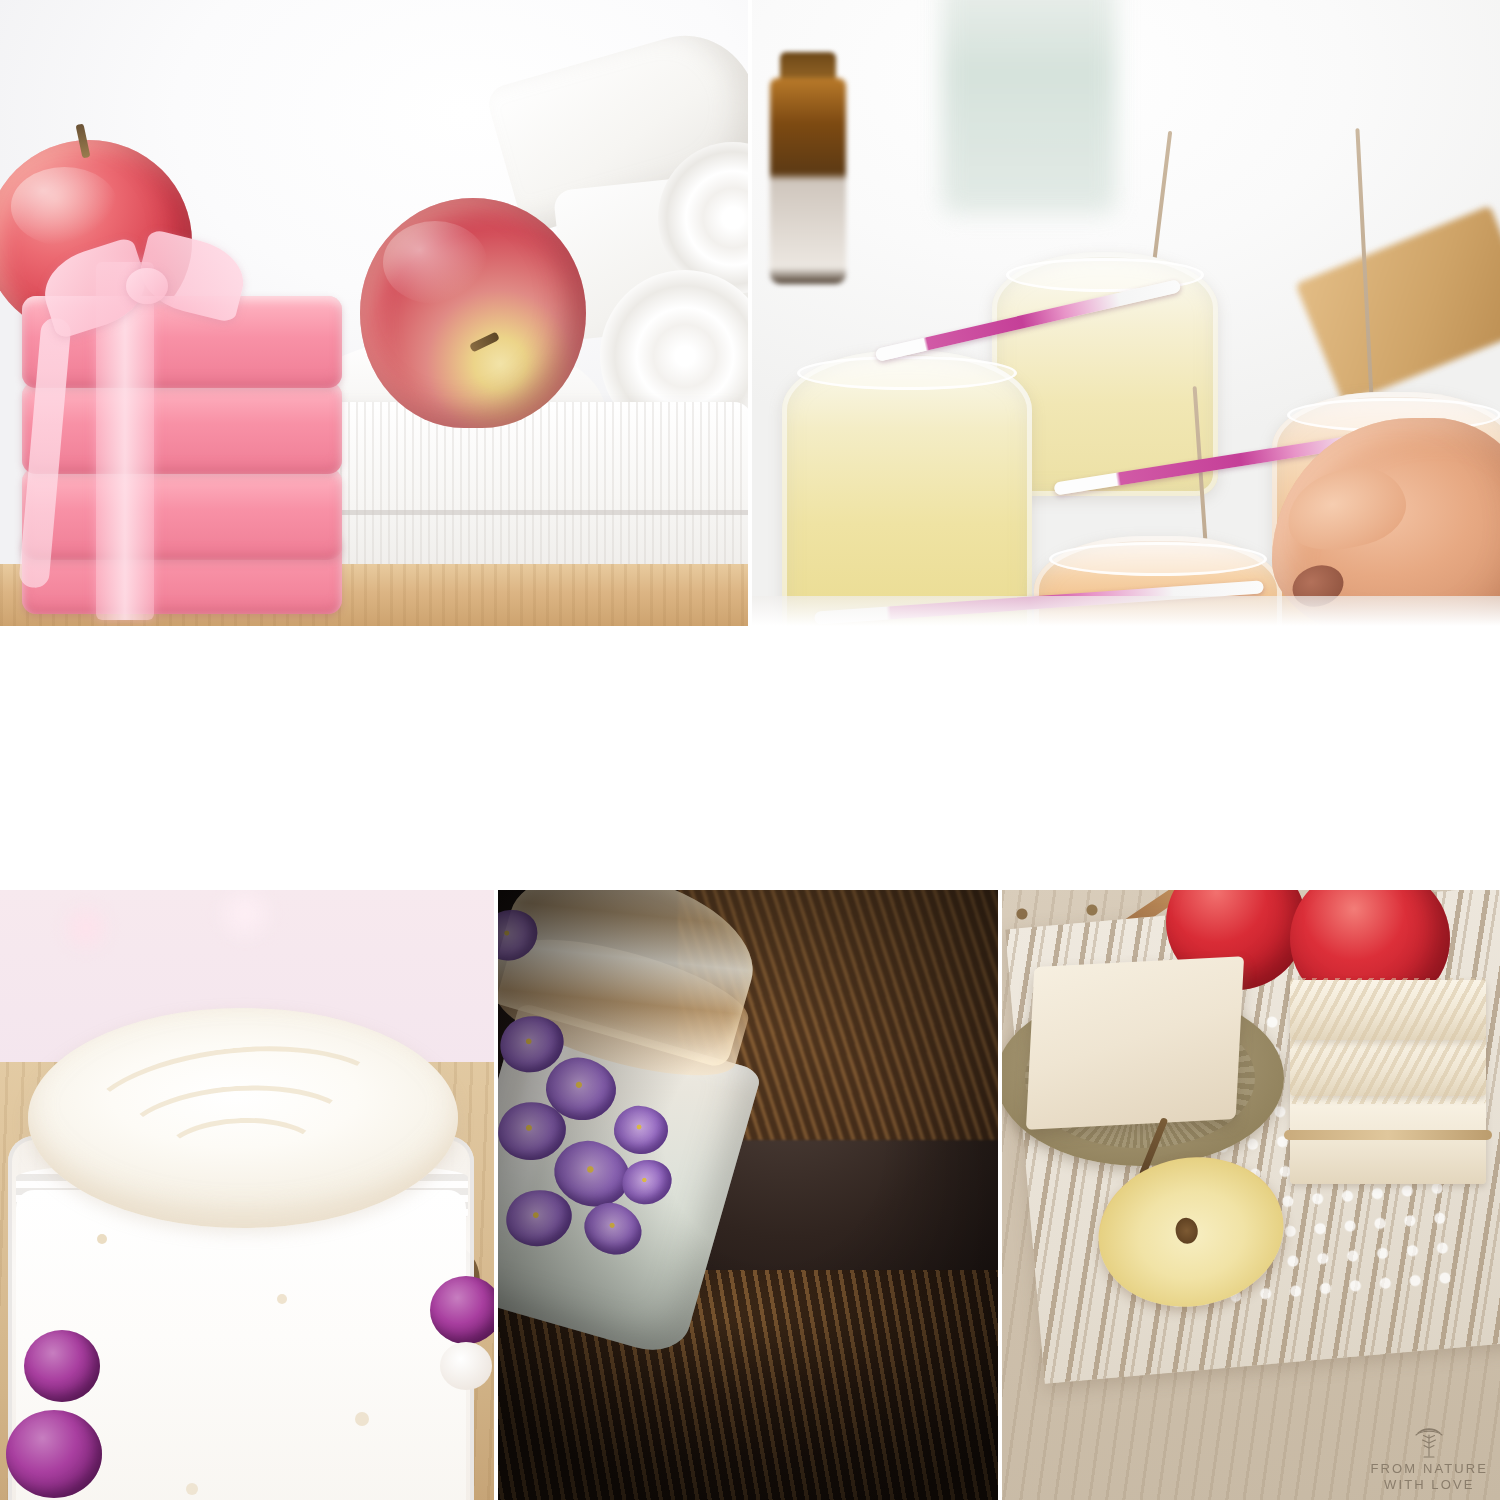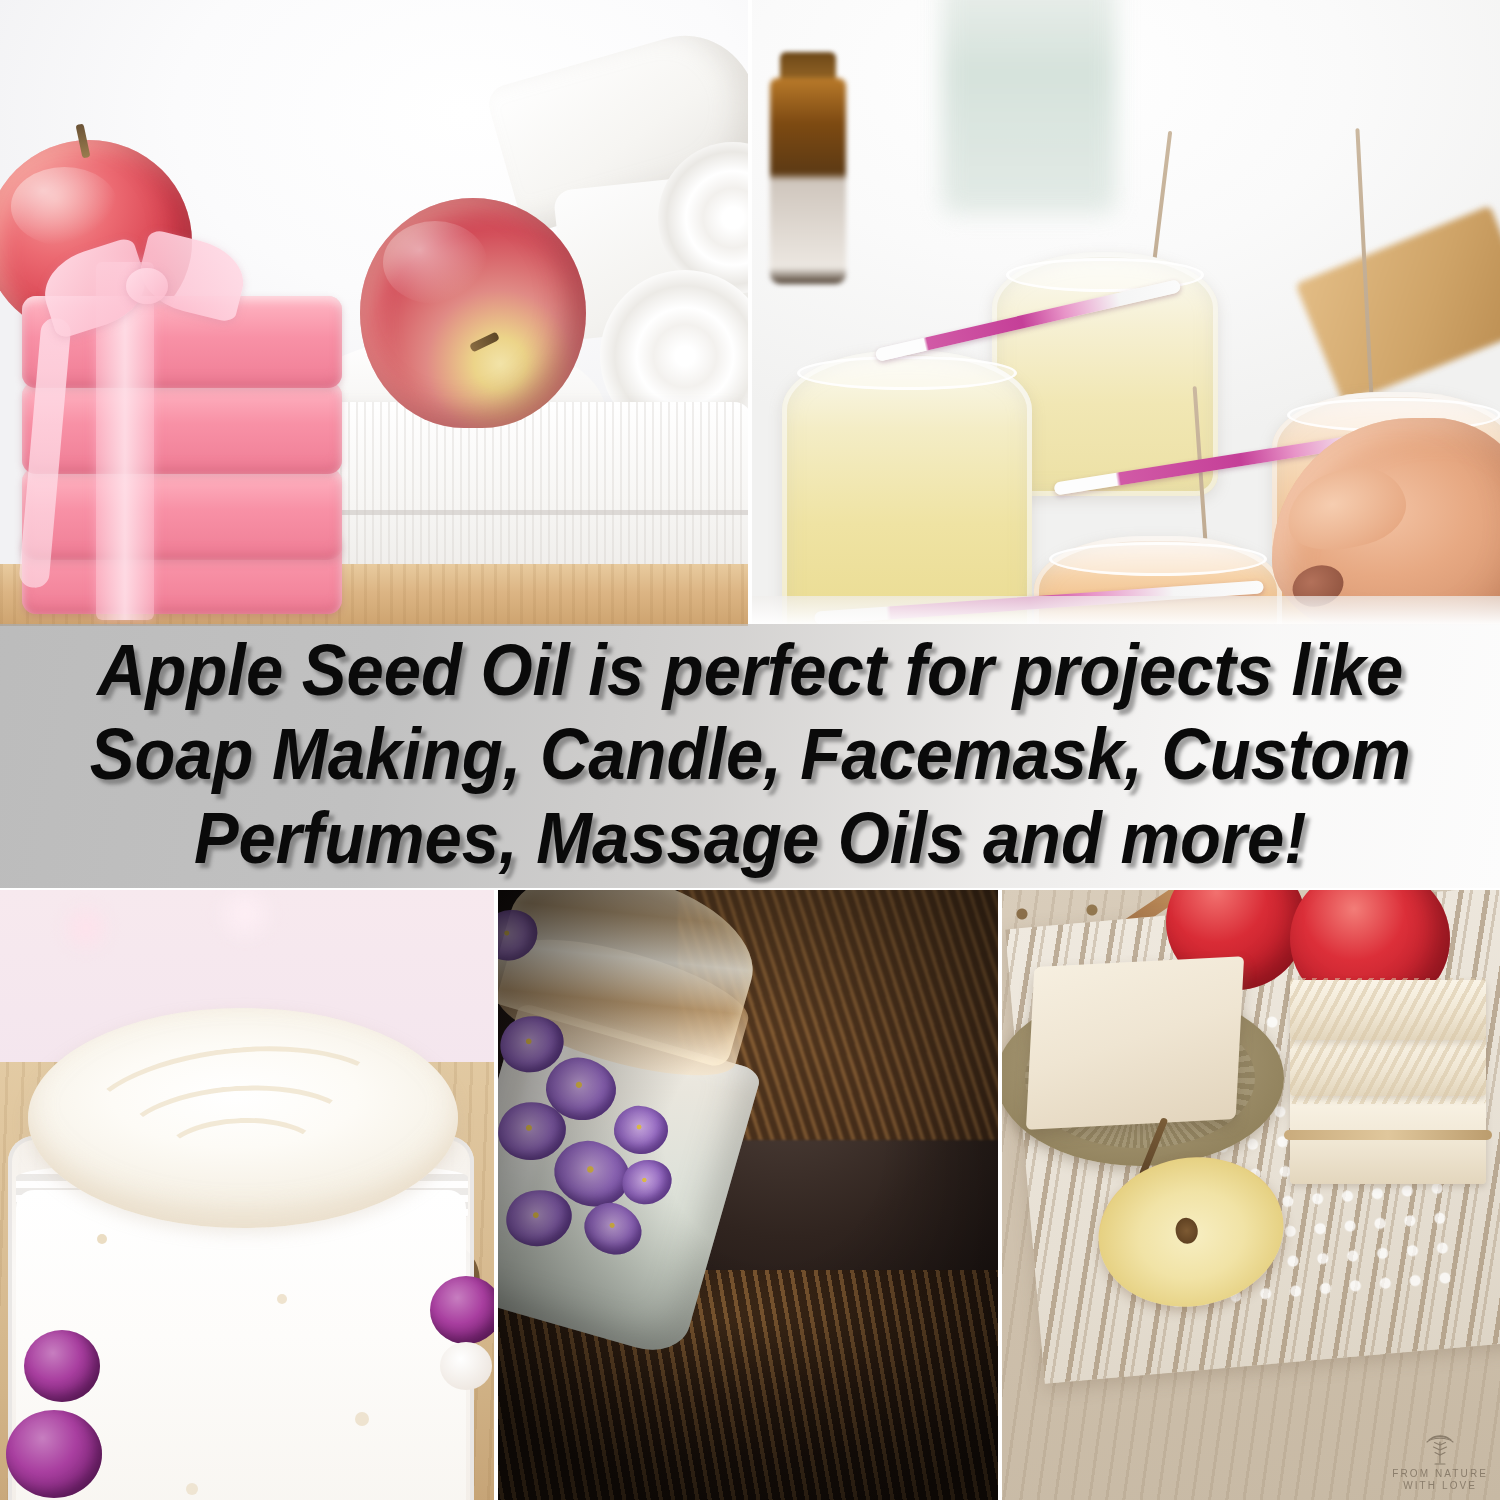--- a/index.html
+++ b/index.html
@@ -606,21 +606,21 @@
   
   
   .watermark {
     position: absolute;
     right: 12px; bottom: 8px;
     text-align: center;
     color: #7d705f;
     opacity: .82;
     line-height: 1.18;
     letter-spacing: 2.1px;
-    font-size: 10px;
+    font-size: 13px;
     font-weight: 400;
     user-select: none;
   }
   .watermark .wm-tree { display: block; margin: 0 auto 3px; }
   .watermark .wm-l1, .watermark .wm-l2 { display: block; white-space: nowrap; }
 
   
   
   
   .caption-banner {
@@ -786,19 +786,14 @@
           <path d="M16 19 L9.5 16 M16 19 L22.5 16"></path>
           <path d="M16 24 L11 21.5 M16 24 L21 21.5"></path>
           <path d="M11 33 H21"></path>
         </g>
       </svg>
       <span class="wm-l1">FROM NATURE</span>
       <span class="wm-l2">WITH LOVE</span>
     </div>
   </div>
 
-  <div class="caption-banner">
-    <div class="caption-line">Apple Seed Oil is perfect for projects like</div>
-    <div class="caption-line">Soap Making, Candle, Facemask, Custom</div>
-    <div class="caption-line">Perfumes, Massage Oils and more!</div>
-  </div>
 
 </div>
 
 </body></html>

